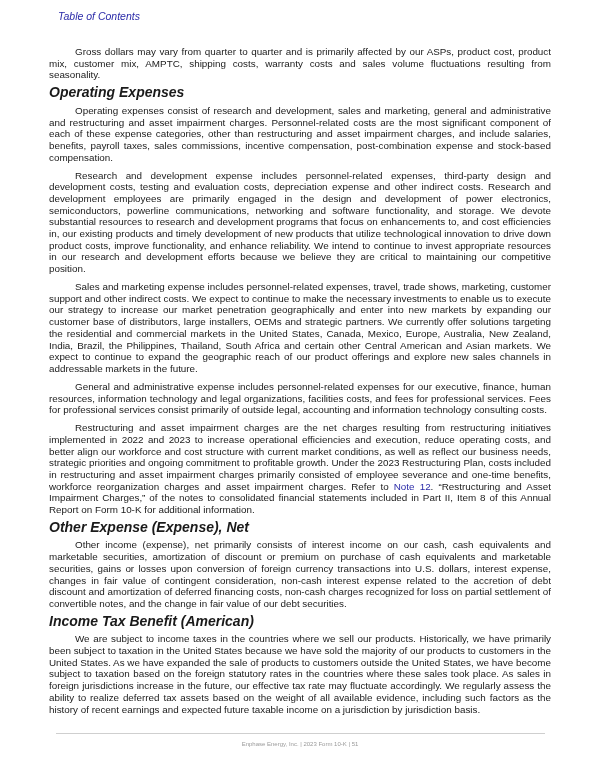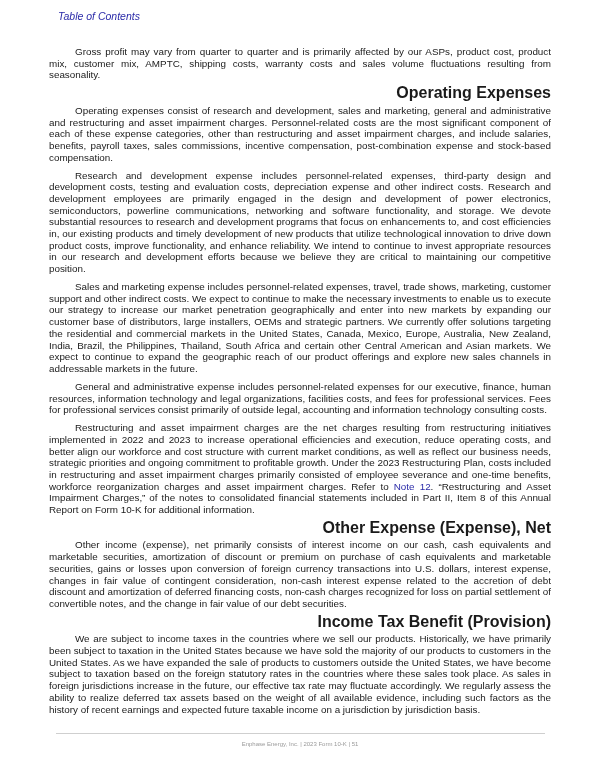--- a/index.html
+++ b/index.html
@@ -35,22 +35,22 @@
     }
     .para {
       margin: 0 0 6.2px 0;
       text-align: justify;
       text-indent: 26px;
       hyphens: none;
     }
     .heading {
       margin: 0 0 5.8px 0;
       font-weight: bold;
-      font-size: 16px;
-      text-align: right;
+      font-style: italic;
+      font-size: 14px;
     }
     .inline-link {
       color: #2a2aa8;
       text-decoration: none;
       cursor: pointer;
     }
     .footer-rule {
       position: absolute;
       left: 56px;
       width: 489px;
@@ -67,30 +67,30 @@
       font-size: 6px;
       color: #9a9a9a;
     }
   </style>
 </head>
 <body>
 
 <a class="toc-link">Table of Contents</a>
 
 <div class="content">
-  <p class="para">Gross profit may vary from quarter to quarter and is primarily affected by our ASPs, product cost, product mix, customer mix, AMPTC, shipping costs, warranty costs and sales volume fluctuations resulting from seasonality.</p>
+  <p class="para">Gross dollars may vary from quarter to quarter and is primarily affected by our ASPs, product cost, product mix, customer mix, AMPTC, shipping costs, warranty costs and sales volume fluctuations resulting from seasonality.</p>
 
   <div class="heading">Operating Expenses</div>
   <p class="para">Operating expenses consist of research and development, sales and marketing, general and administrative and restructuring and asset impairment charges. Personnel-related costs are the most significant component of each of these expense categories, other than restructuring and asset impairment charges, and include salaries, benefits, payroll taxes, sales commissions, incentive compensation, post-combination expense and stock-based compensation.</p>
   <p class="para">Research and development expense includes personnel-related expenses, third-party design and development costs, testing and evaluation costs, depreciation expense and other indirect costs. Research and development employees are primarily engaged in the design and development of power electronics, semiconductors, powerline communications, networking and software functionality, and storage. We devote substantial resources to research and development programs that focus on enhancements to, and cost efficiencies in, our existing products and timely development of new products that utilize technological innovation to drive down product costs, improve functionality, and enhance reliability. We intend to continue to invest appropriate resources in our research and development efforts because we believe they are critical to maintaining our competitive position.</p>
   <p class="para">Sales and marketing expense includes personnel-related expenses, travel, trade shows, marketing, customer support and other indirect costs. We expect to continue to make the necessary investments to enable us to execute our strategy to increase our market penetration geographically and enter into new markets by expanding our customer base of distributors, large installers, OEMs and strategic partners. We currently offer solutions targeting the residential and commercial markets in the United States, Canada, Mexico, Europe, Australia, New Zealand, India, Brazil, the Philippines, Thailand, South Africa and certain other Central American and Asian markets. We expect to continue to expand the geographic reach of our product offerings and explore new sales channels in addressable markets in the future.</p>
   <p class="para">General and administrative expense includes personnel-related expenses for our executive, finance, human resources, information technology and legal organizations, facilities costs, and fees for professional services. Fees for professional services consist primarily of outside legal, accounting and information technology consulting costs.</p>
   <p class="para"><span>Restructuring and asset impairment charges are the net charges resulting from restructuring initiatives implemented in 2022 and 2023 to increase operational efficiencies and execution, reduce operating costs, and better align our workforce and cost structure with current market conditions, as well as reflect our business needs, strategic priorities and ongoing commitment to profitable growth. Under the 2023 Restructuring Plan, costs included in restructuring and asset impairment charges primarily consisted of employee severance and one-time benefits, workforce reorganization charges and asset impairment charges. Refer to </span><a class="inline-link">Note 12</a><span>. “Restructuring and Asset Impairment Charges,” of the notes to consolidated financial statements included in Part II, Item 8 of this Annual Report on Form 10-K for additional information.</span></p>
 
   <div class="heading">Other Expense (Expense), Net</div>
   <p class="para">Other income (expense), net primarily consists of interest income on our cash, cash equivalents and marketable securities, amortization of discount or premium on purchase of cash equivalents and marketable securities, gains or losses upon conversion of foreign currency transactions into U.S. dollars, interest expense, changes in fair value of contingent consideration, non-cash interest expense related to the accretion of debt discount and amortization of deferred financing costs, non-cash charges recognized for loss on partial settlement of convertible notes, and the change in fair value of our debt securities.</p>
 
-  <div class="heading">Income Tax Benefit (Provision)</div>
+  <div class="heading">Income Tax Benefit (American)</div>
   <p class="para">We are subject to income taxes in the countries where we sell our products. Historically, we have primarily been subject to taxation in the United States because we have sold the majority of our products to customers in the United States. As we have expanded the sale of products to customers outside the United States, we have become subject to taxation based on the foreign statutory rates in the countries where these sales took place. As sales in foreign jurisdictions increase in the future, our effective tax rate may fluctuate accordingly. We regularly assess the ability to realize deferred tax assets based on the weight of all available evidence, including such factors as the history of recent earnings and expected future taxable income on a jurisdiction by jurisdiction basis.</p>
 </div>
 
 <div class="footer-rule"></div>
 <div class="footer-text">Enphase Energy, Inc. | 2023 Form 10-K | 51</div>
 
 </body></html>

